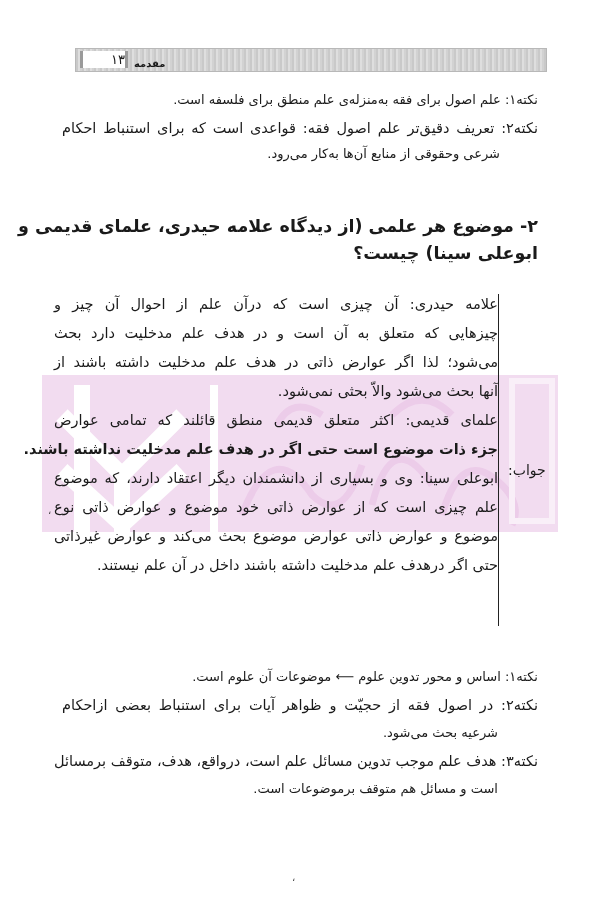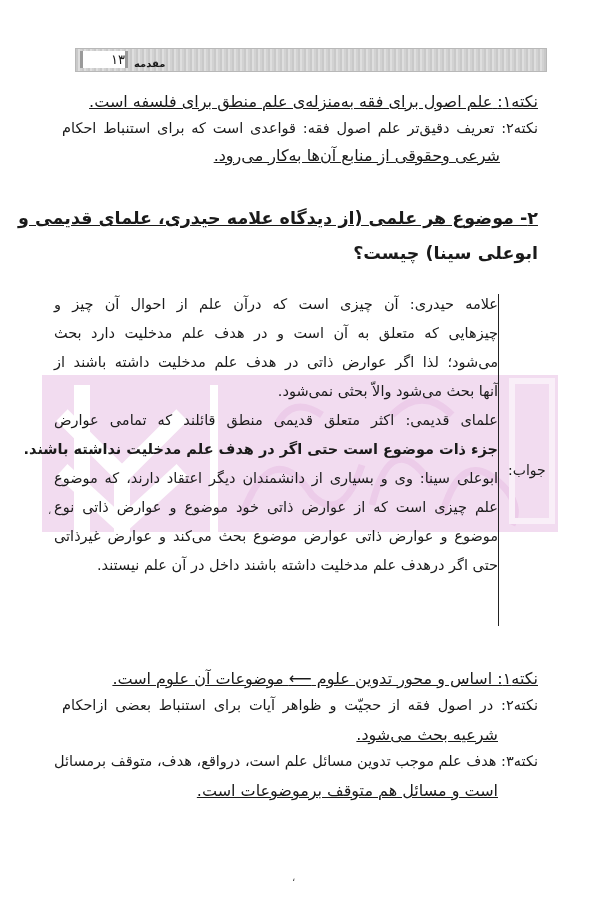--- a/index.html
+++ b/index.html
@@ -17,21 +17,21 @@
   }
   .header-page {
     position: absolute; left: 4px; top: 2px; width: 42px; height: 17px; background: #fff;
     border-left: 3px solid #9a9a9a; border-right: 3px solid #9a9a9a;
     font-size: 13px; line-height: 17px; direction: rtl;
   }
   .header-title {
     position: absolute; left: 58px; top: 4px; height: 22px; line-height: 22px;
     font-size: 10px; font-weight: bold; direction: rtl;
   }
-  .line { position: absolute; right: 62px; font-size: 16px; white-space: nowrap; direction: rtl; text-decoration: underline; }
+  .line { position: absolute; right: 62px; font-size: 13px; white-space: nowrap; direction: rtl; }
   .just { position: absolute; right: 62px; width: 476px; font-size: 14.5px; direction: rtl; text-align: justify; text-align-last: justify; white-space: nowrap; }
 
   .heading { position: absolute; right: 62px; width: 476px; font-size: 17.5px; font-weight: bold; direction: rtl; text-align: right; }
 
   
   .watermark {
     position: absolute; left: 42px; top: 375px; width: 516px; height: 157px; background: #f2dcf0;
   }
   .watermark svg { position: absolute; left: 0; top: 0; }
   .bracket { position: absolute; right: 95px; top: 294px; width: 6px; height: 332px; border-left: 1.5px solid #222; }
@@ -54,21 +54,21 @@
   <div class="line" style="top:92px;">
     <span>نکته۱:</span>
     <span>علم اصول برای فقه به‌منزله‌ی علم منطق برای فلسفه است.</span>
   </div>
   <div class="just" style="top:120px;">
     <span>نکته۲:</span>
     <span>تعریف دقیق‌تر علم اصول فقه: قواعدی است که برای استنباط احکام</span>
   </div>
   <div class="line" style="top:146px; right:100px;">شرعی وحقوقی از منابع آن‌ها به‌کار می‌رود.</div>
 
-  <div class="heading" style="top:208px; text-align:justify; text-align-last:justify; white-space:nowrap;text-decoration:underline;">۲- موضوع هر علمی (از دیدگاه علامه حیدری، علمای قدیمی و</div>
+  <div class="heading" style="top:216px; text-align:justify; text-align-last:justify; white-space:nowrap;">۲- موضوع هر علمی (از دیدگاه علامه حیدری، علمای قدیمی و</div>
   <div class="heading" style="top:243px;">ابوعلی سینا) چیست؟</div>
 
   <div class="watermark">
     <svg width="516" height="157" viewBox="0 0 516 157">
       <g fill="none" stroke="#ffffff" stroke-width="16">
         <path d="M40 10 L40 157"></path>
         <path d="M20 40 L80 100 L140 40"></path>
         <path d="M20 95 L80 150 L140 95"></path>
         <path d="M80 100 L80 157"></path>
       </g>

